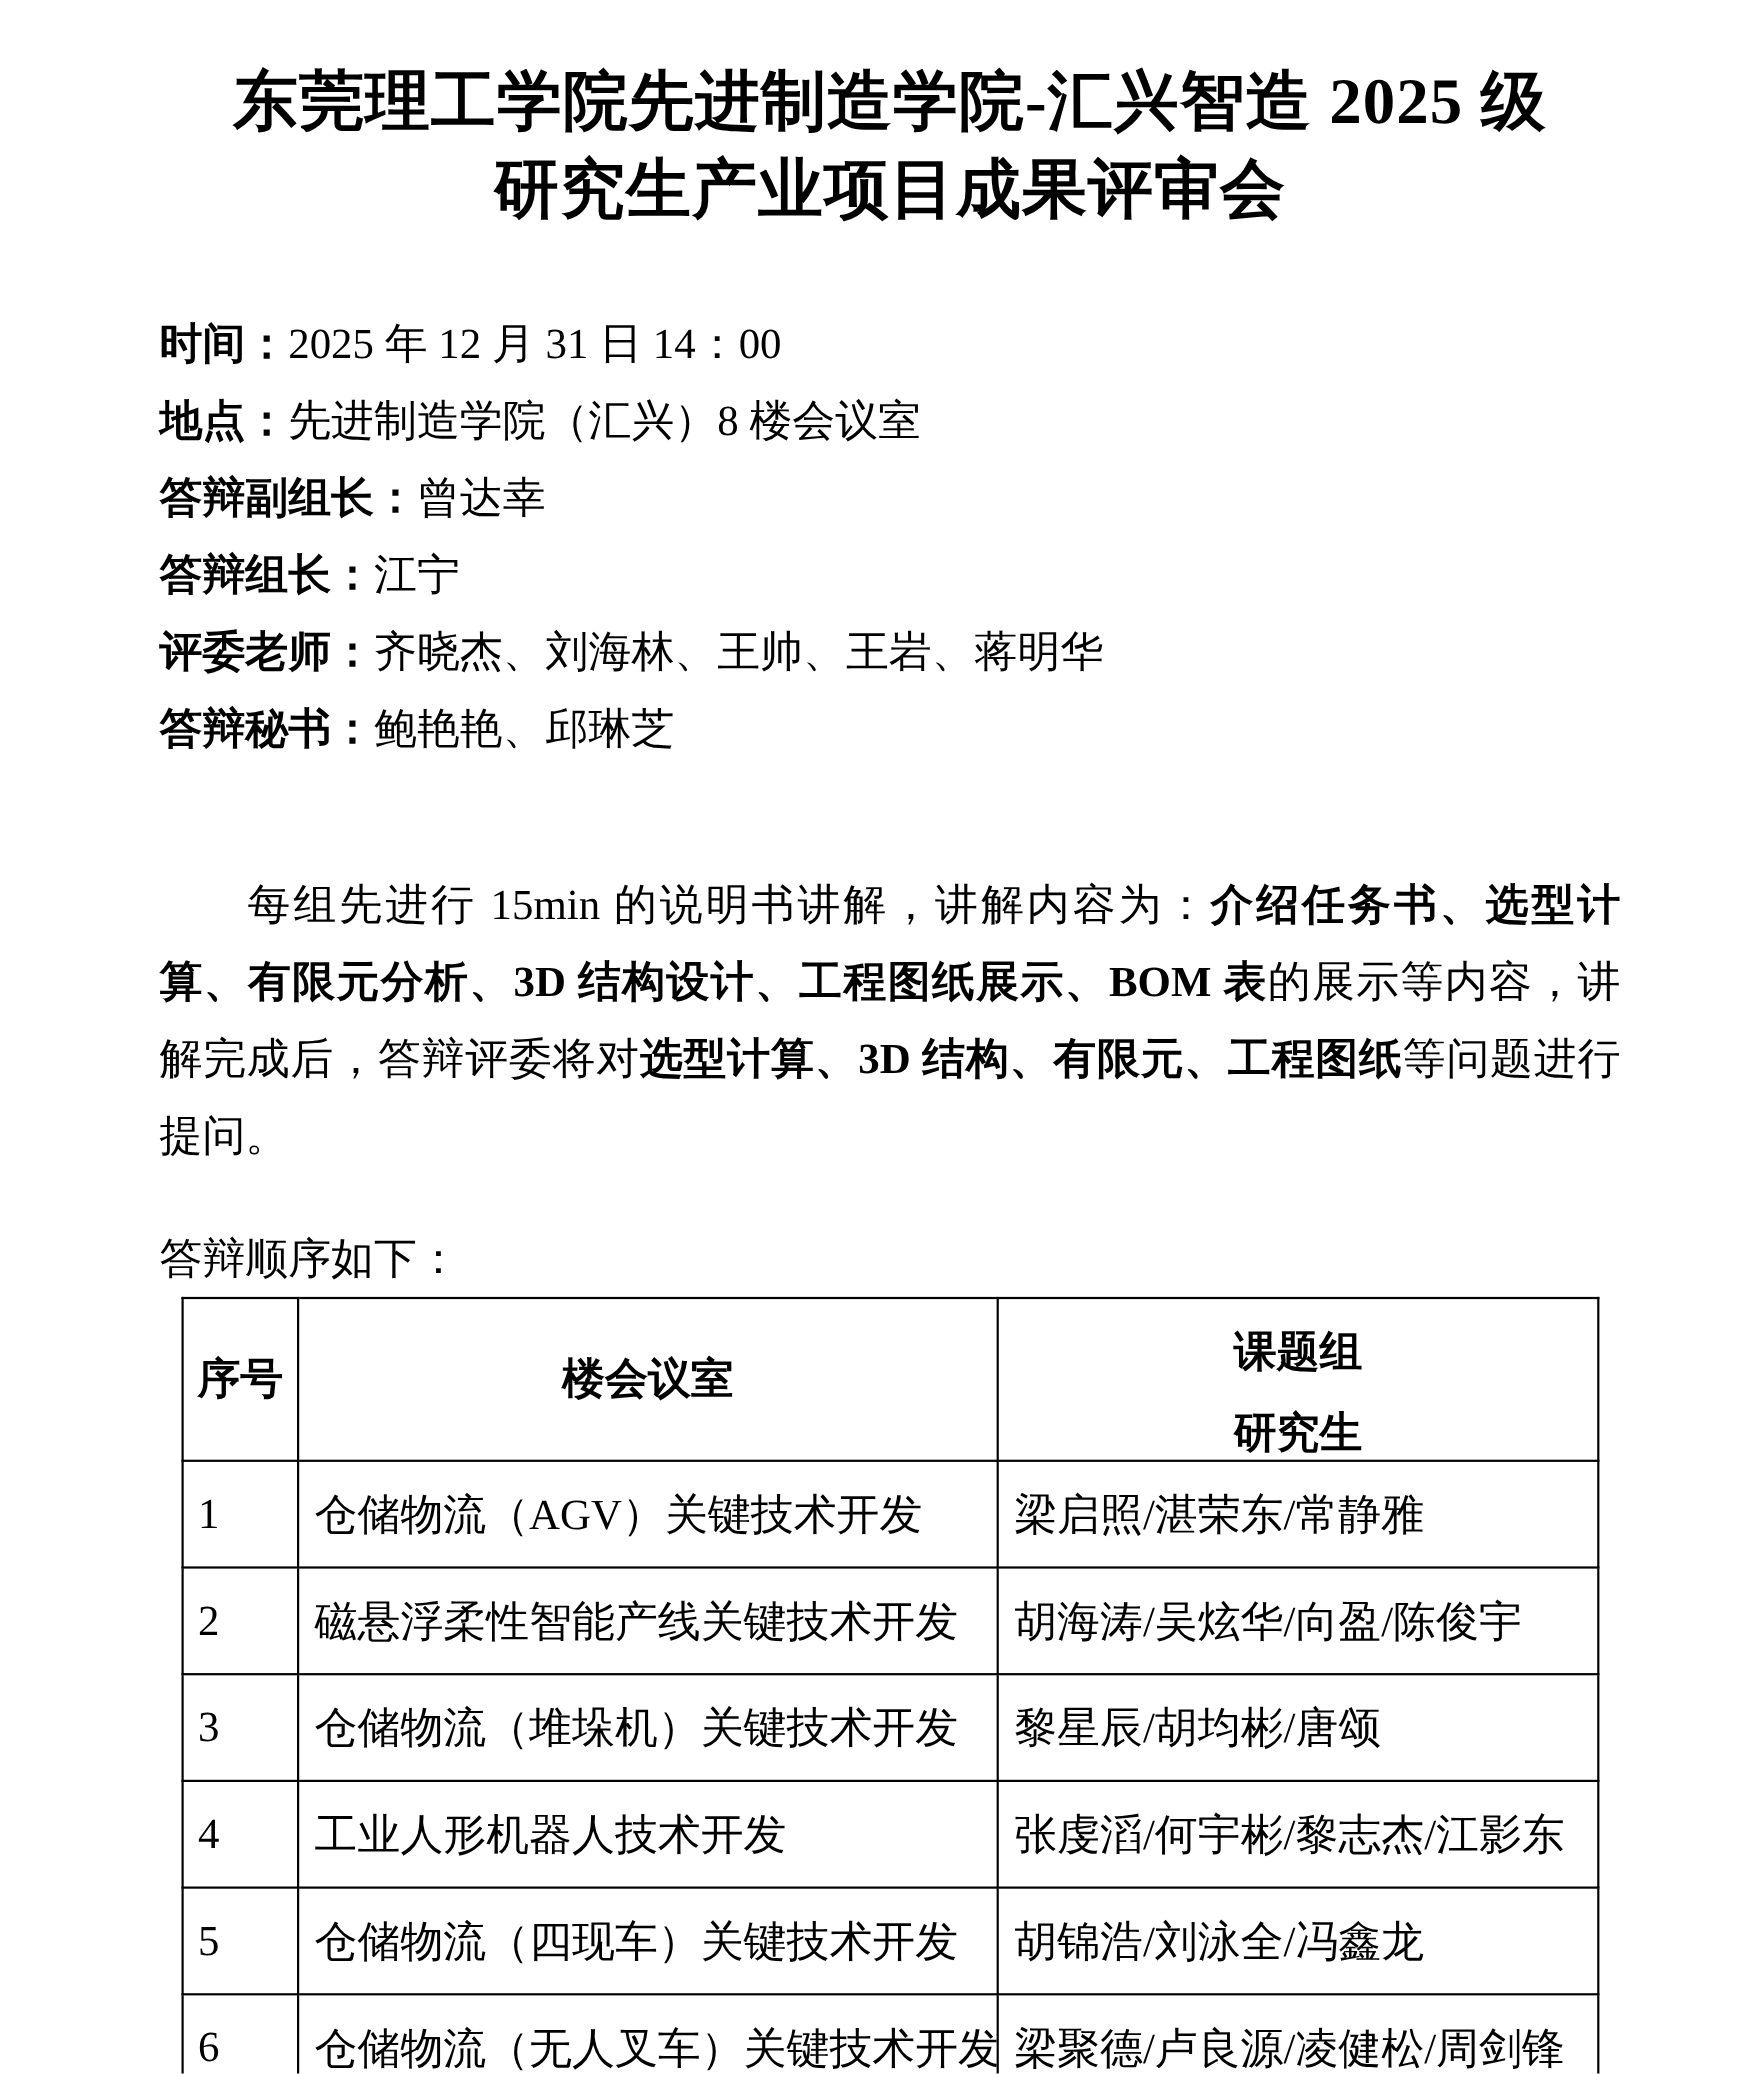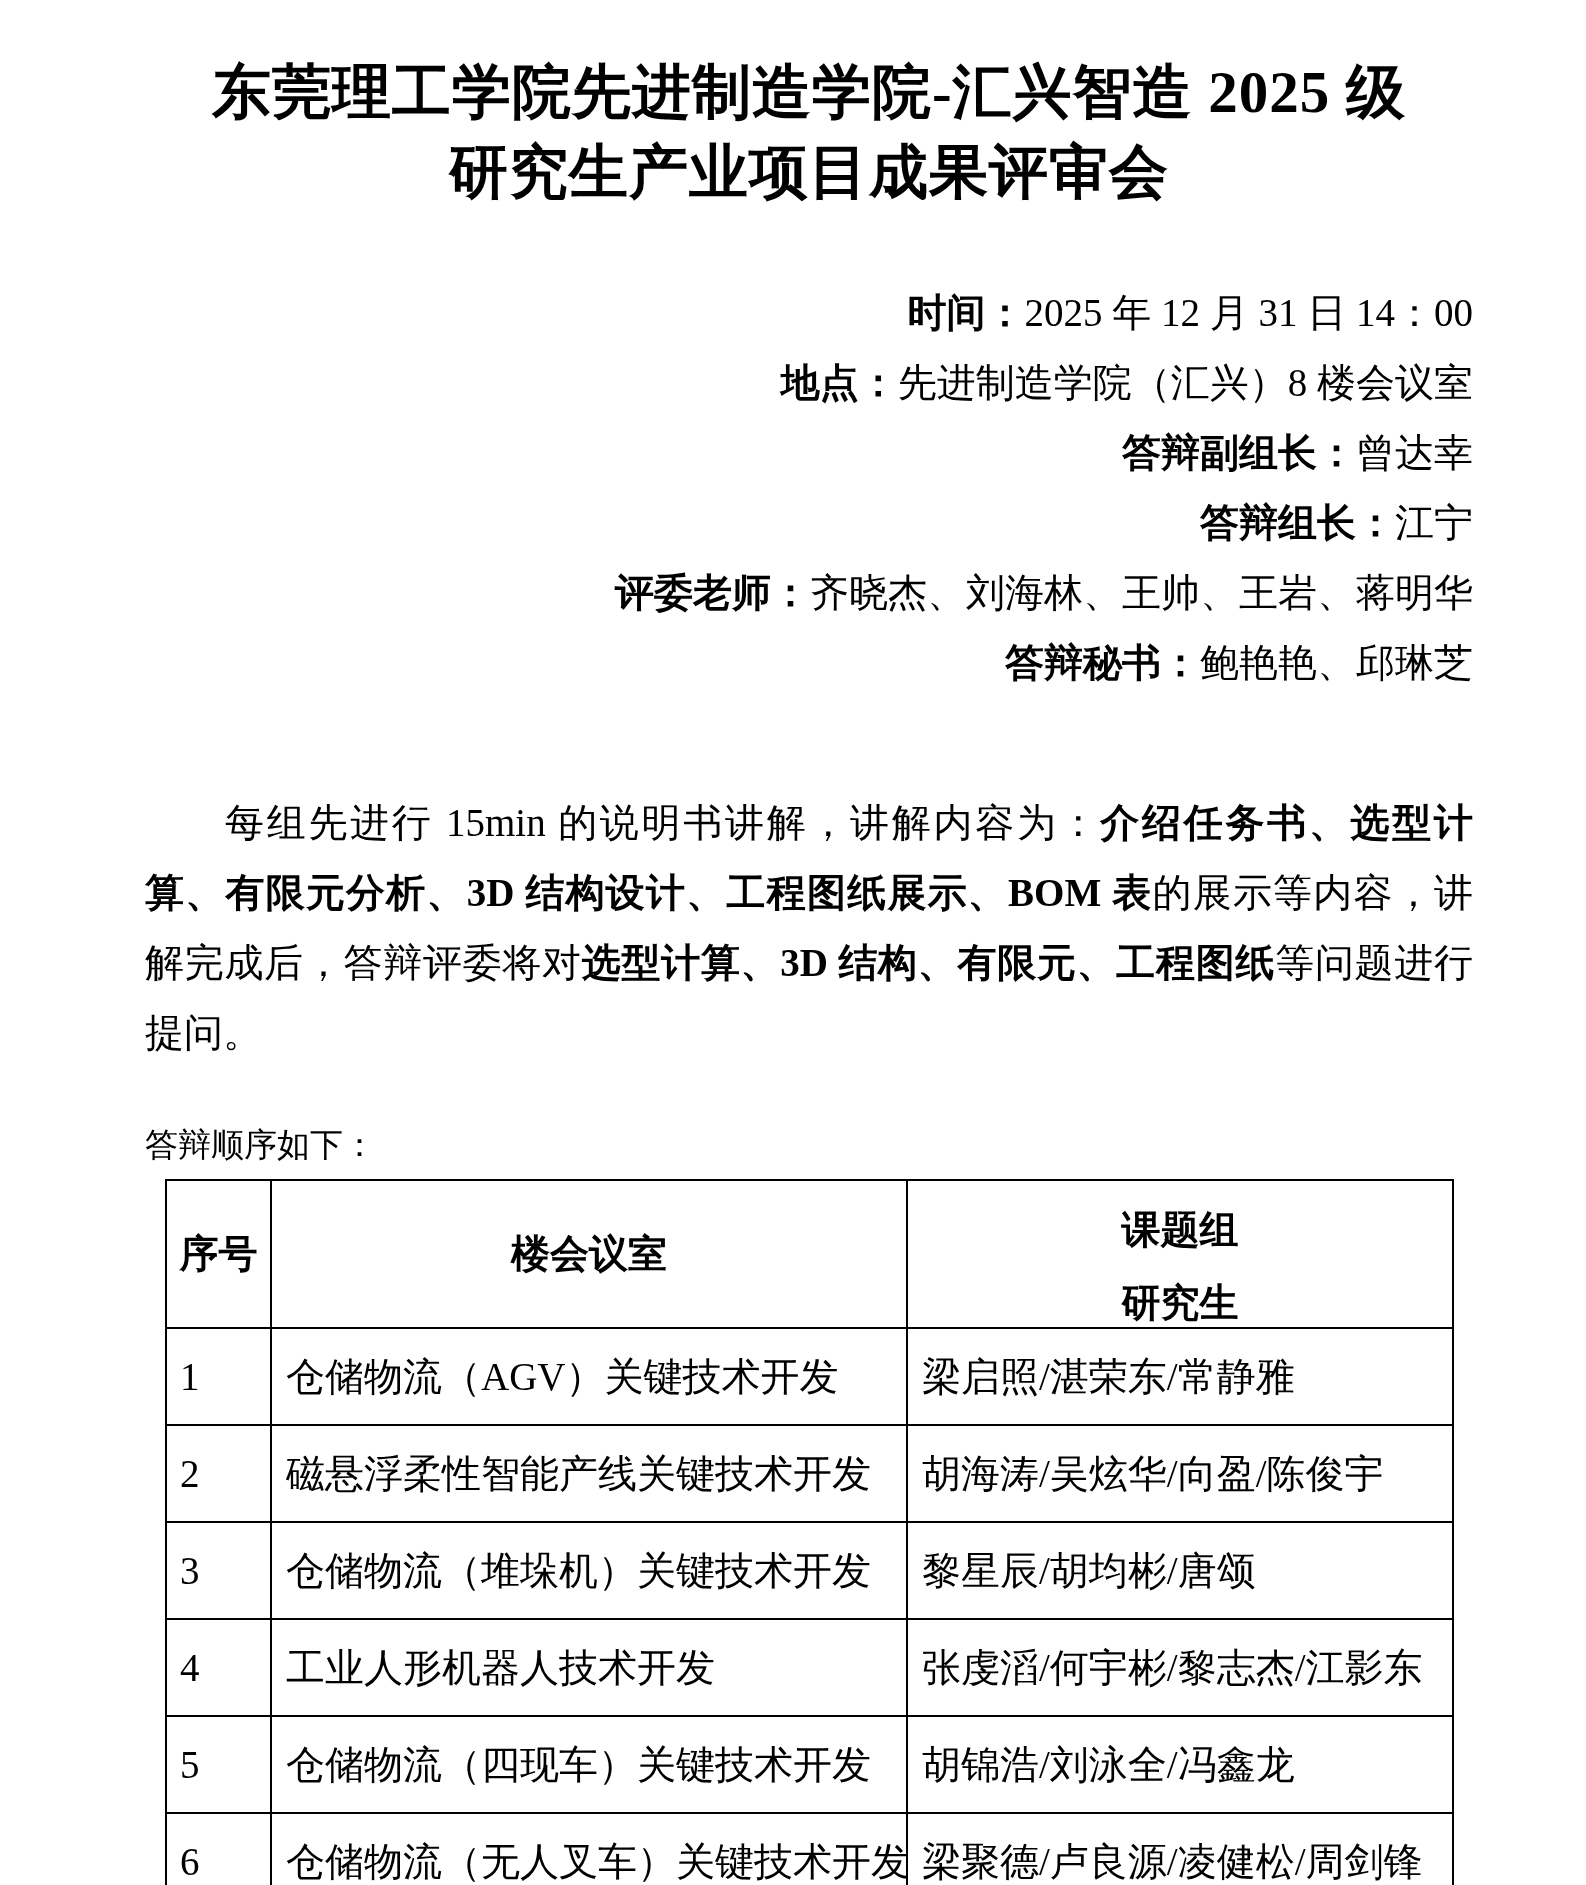--- a/index.html
+++ b/index.html
@@ -29,37 +29,36 @@
     letter-spacing: 1px;
   }
   .meta-block {
     margin-top: 66px;
     font-size: 39px;
   }
   .meta-line {
     height: 70px;
     line-height: 70px;
     white-space: nowrap;
-    text-align: right;
   }
   .meta-label {
     font-weight: bold;
   }
   .briefing {
     margin-top: 90px;
     font-size: 39px;
     line-height: 70px;
     text-align: justify;
     text-justify: inter-character;
     text-indent: 80px;
   }
   .seg-bold { font-weight: bold; }
   .table-intro {
     margin-top: 52px;
-    font-size: 33px;
+    font-size: 39px;
     line-height: 50px;
   }
   table.schedule {
     margin-top: 9px;
     margin-left: 20px;
     border-collapse: collapse;
     table-layout: fixed;
     width: 1287px;
     font-size: 39px;
     border-radius: 29px;

